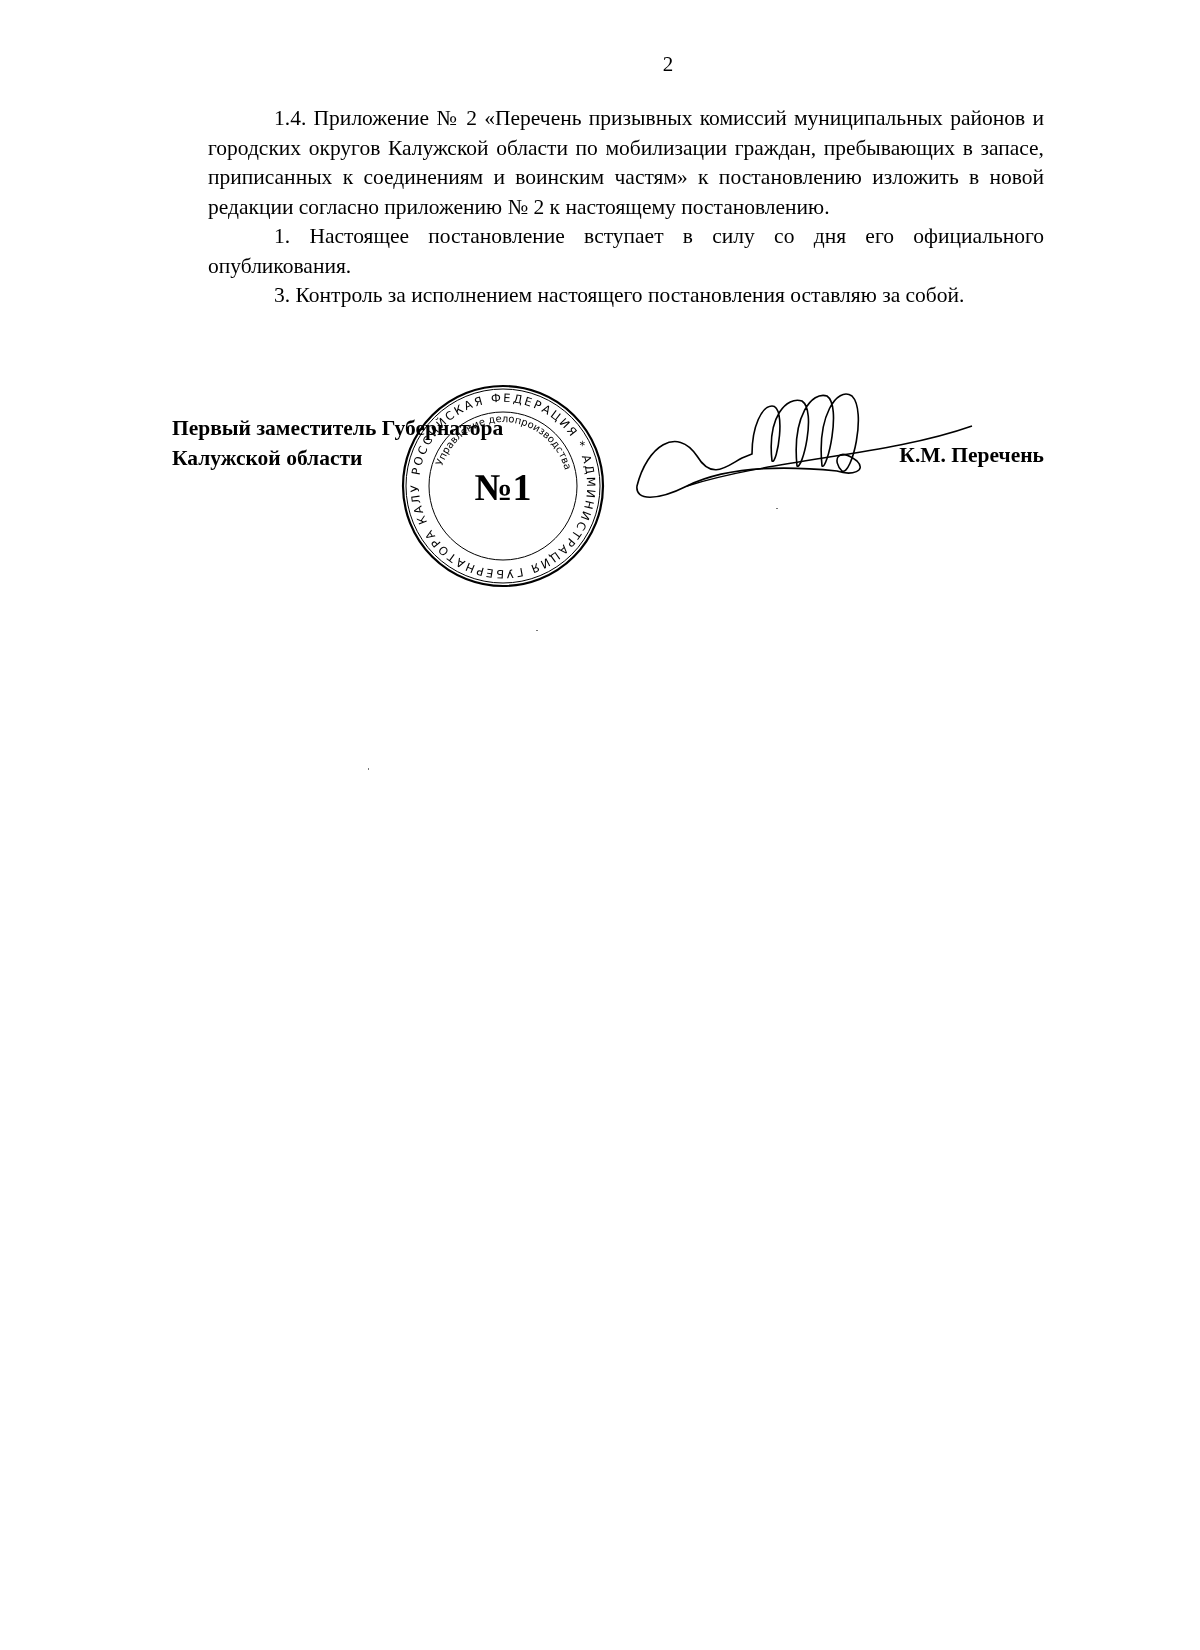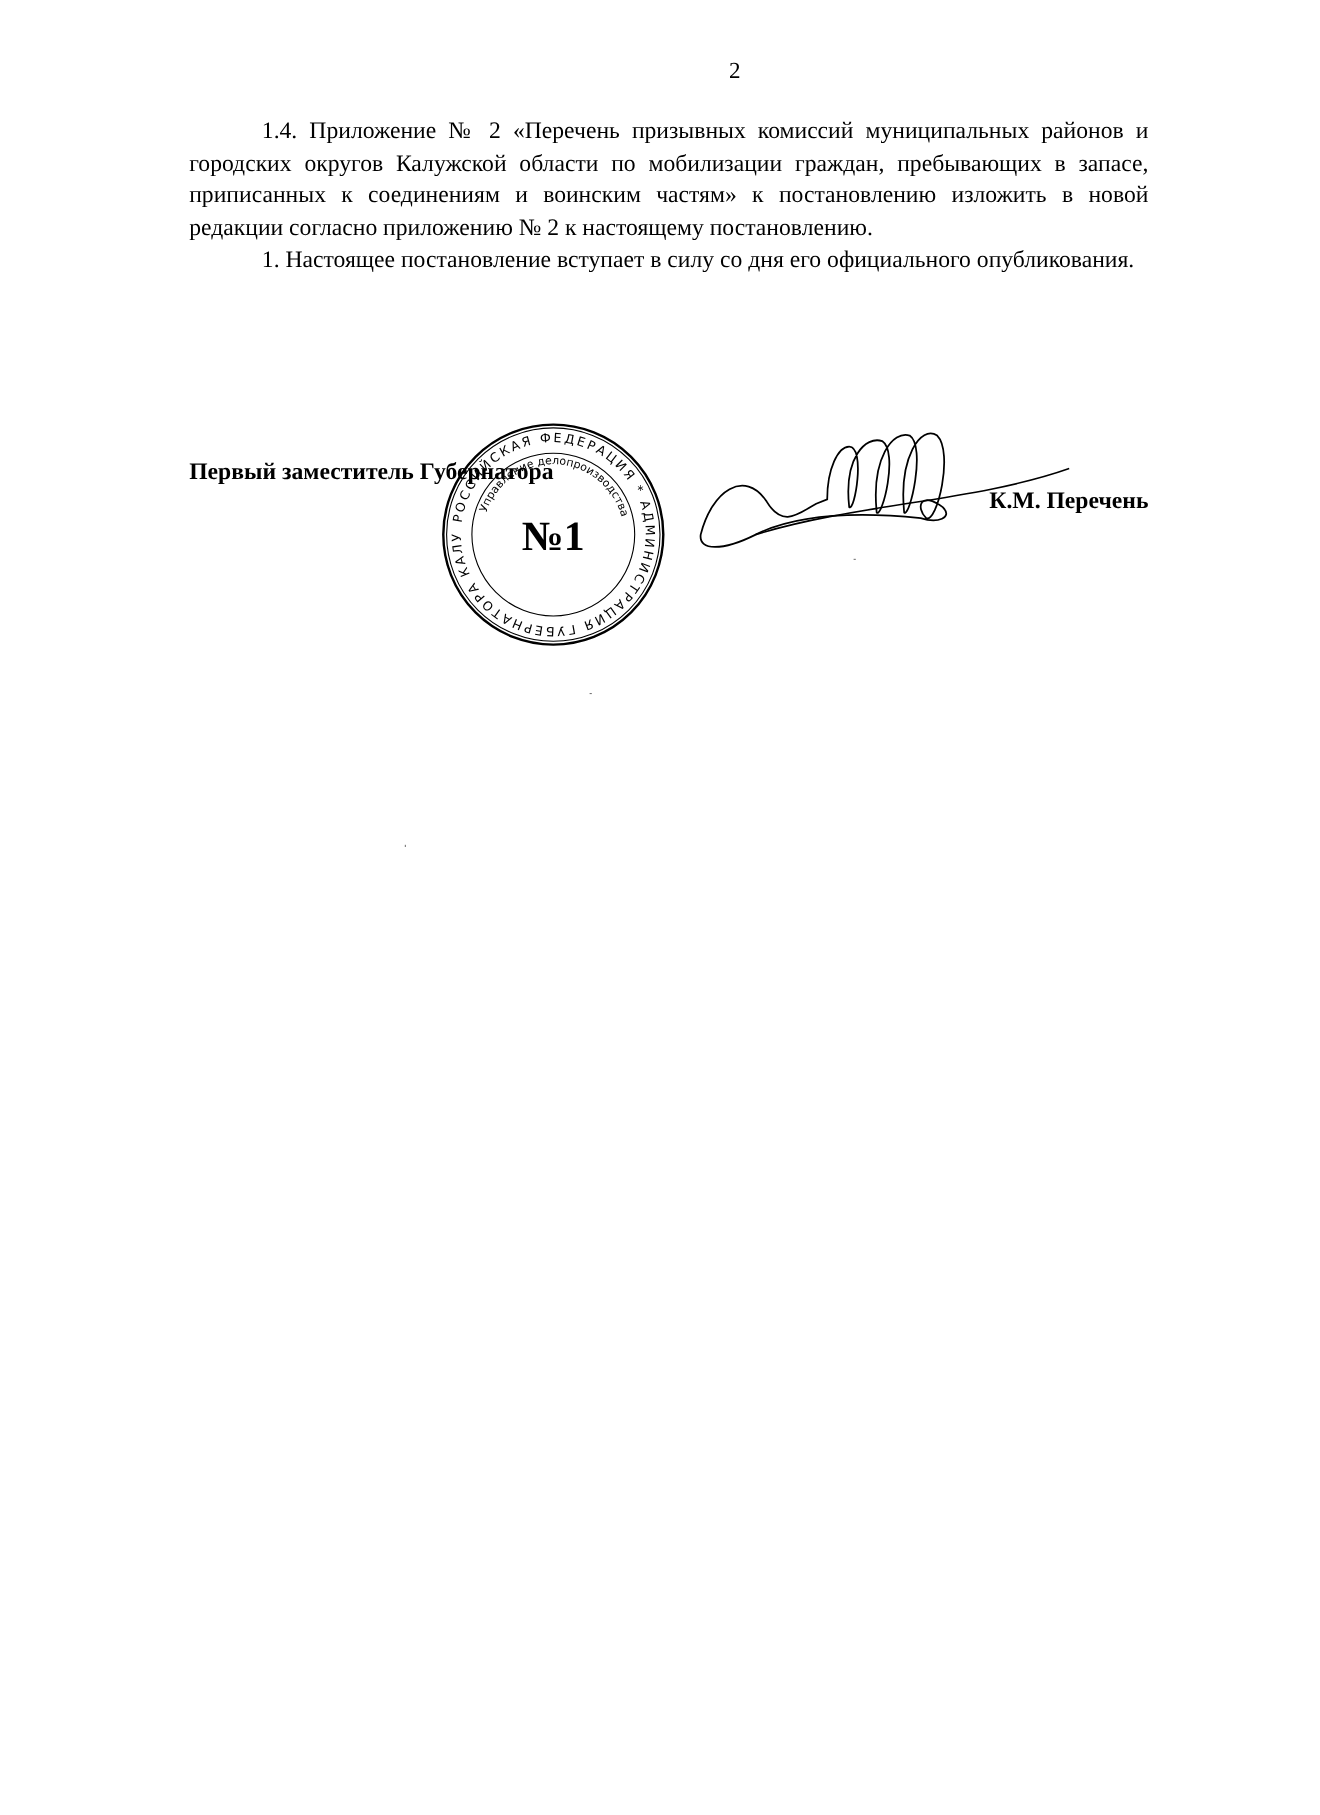--- a/index.html
+++ b/index.html
@@ -3,41 +3,43 @@
   <meta charset="utf-8">
   <style>
     html, body { margin: 0; padding: 0; background: #ffffff; }
     body { width: 1200px; height: 1650px; position: relative; overflow: hidden;
            font-family: "Liberation Serif", "DejaVu Serif", serif; color: #000; }
     .page-number { position: absolute; top: 52px; left: 0; width: 1336px; text-align: center;
                    font-size: 21px; }
     .body-text { position: absolute; left: 172px; top: 104px; width: 872px;
                  font-size: 21.5px; line-height: 29.5px; }
     .para { text-align: justify; text-align-last: left; margin: 0; }
-    .para.indent { text-indent: 66px; }
+    .para.indent { text-indent: 66px; margin-left: 36px; }
     .signature-block { position: absolute; left: 172px; top: 414px; width: 872px; height: 200px; }
     .sig-title { position: absolute; left: 0; top: 0; font-weight: bold; font-size: 21.5px; line-height: 29.5px; }
     .sig-name { position: absolute; right: 0; top: 29px; font-weight: bold; font-size: 21.5px; }
     .stamp { position: absolute; left: 229px; top: -30px; width: 204px; height: 204px; }
     .signature { position: absolute; left: 455px; top: -28px; width: 440px; height: 130px; }
     .speck { position: absolute; width: 2px; height: 1px; background: #777; }
   </style>
 </head>
 <body>
 
 <div class="page-number">2</div>
 
 <div class="body-text">
   <p class="para indent">1.4. Приложение № 2 «Перечень призывных комиссий муниципальных районов и городских округов Калужской области по мобилизации граждан, пребывающих в запасе, приписанных к соединениям и воинским частям» к постановлению изложить в новой редакции согласно приложению № 2 к настоящему постановлению.</p>
   <p class="para indent">1. Настоящее постановление вступает в силу со дня его официального опубликования.</p>
+  <p class="para indent">3. Контроль за исполнением настоящего постановления оставляю за собой.</p>
 </div>
 
 <div class="signature-block">
   <div class="sig-title">
     <div>Первый заместитель Губернатора</div>
+    <div>Калужской области</div>
   </div>
 
   <svg class="stamp" viewBox="0 0 204 204">
     <defs>
       <path id="outerArc" d="M 102,102 m -84,0 a 84,84 0 1,1 168,0 a 84,84 0 1,1 -168,0"></path>
       <path id="innerArc" d="M 102,102 m -64,0 a 64,64 0 1,1 128,0 a 64,64 0 1,1 -128,0"></path>
     </defs>
     <circle cx="102" cy="102" r="100" fill="none" stroke="#000" stroke-width="2.2"></circle>
     <circle cx="102" cy="102" r="97" fill="none" stroke="#000" stroke-width="1"></circle>
     <circle cx="102" cy="102" r="74" fill="none" stroke="#000" stroke-width="1"></circle>

